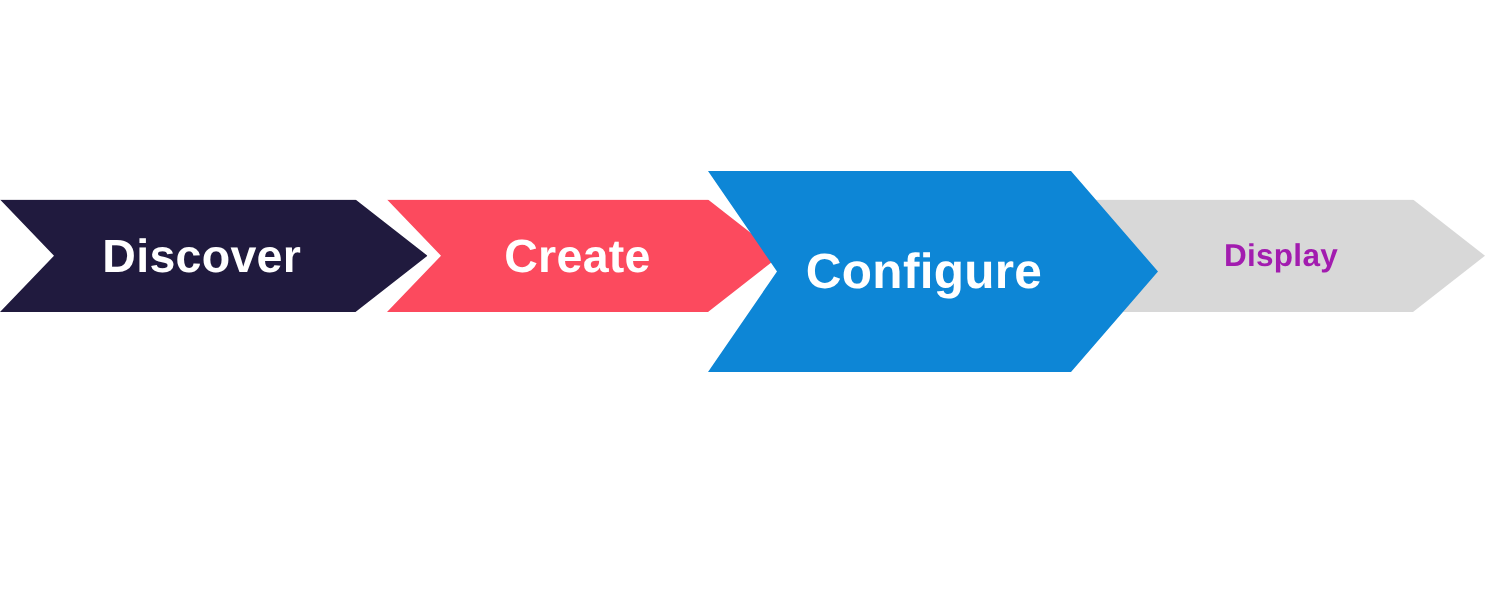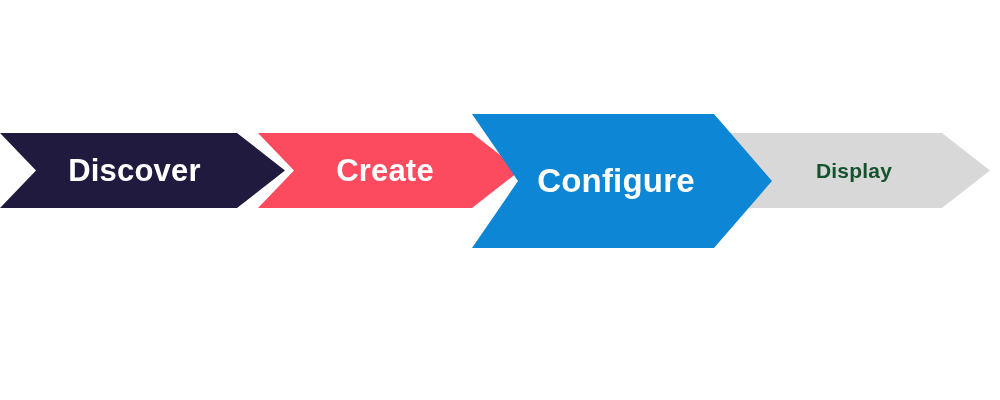--- a/index.html
+++ b/index.html
@@ -131,21 +131,21 @@
       0% 0%,
       calc(100% - 48px) 0%,
       100% 50%,
       calc(100% - 48px) 100%,
       0% 100%,
       0% 100%
     );
   }
   .chevron.step-display .label {
     font-size: 21px;
-    color: #14532d;
+    color: #a21caf;
     transform: translateX(-6px);
   }
 </style>
 </head>
 <body>
 
 <div class="stage">
   <div class="chevron-flow">
 
     <div class="chevron step-discover">

